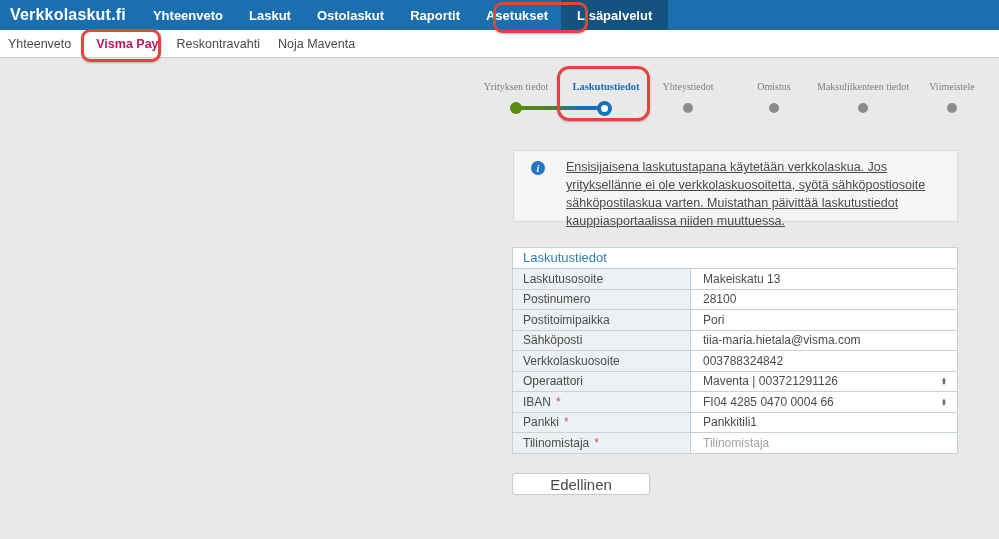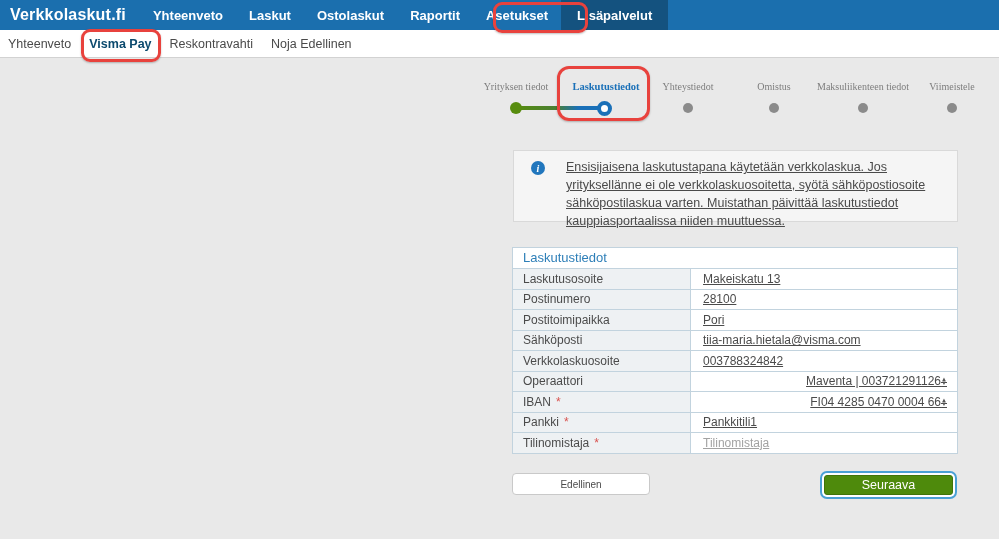--- a/index.html
+++ b/index.html
@@ -26,21 +26,21 @@
   .subnav {
     position:absolute; left:0; top:30px; width:999px; height:28px;
     background:#ffffff; border-bottom:1px solid #d2d2d2;
     display:flex; align-items:center;
   }
   .subnav-item {
     font-size:12.5px; color:#4a4a4a; padding:0 9px;
     cursor:pointer; white-space:nowrap;
   }
   .subnav-item:first-child { padding-left:8px; }
-  .subnav-item.active { color:#0c4a6e; font-weight:700; }
+  .subnav-item.active { color:#be185d; font-weight:700;margin-left:7px; }
 
   
   .annotation {
     position:absolute; border:3px solid #e8423d; border-radius:9px;
     box-shadow:0 1px 2px rgba(0,0,0,0.25); pointer-events:none; z-index:50;
   }
 
   
   .step-label {
     position:absolute; top:81px; transform:translateX(-50%);
@@ -89,34 +89,34 @@
   }
   .form-row { display:flex; border-top:1px solid #c2d3de; height:20.5px; }
   .cell-label {
     width:178px; background:#eef1f3; border-right:1px solid #c2d3de;
     font-size:12px; color:#4b4b4b; padding-left:10px;
     display:flex; align-items:center;text-align:right;
   }
   .req { color:#d9534f; margin-left:5px; font-size:12px; }
   .cell-value {
     flex:1; font-size:12px; color:#4b4b4b; padding:0 8px 0 12px;
-    display:flex; align-items:center; cursor:text; background:#fff;text-decoration:underline;
+    display:flex; align-items:center; cursor:text; background:#fff;
   }
   .cell-value.placeholder { color:#a2a2a2; }
-  .cell-value.select { cursor:pointer; justify-content:flex-end; }
+  .cell-value.select { cursor:pointer; justify-content:space-between; }
   .select-arrows {
     display:flex; flex-direction:column; line-height:4px;
     color:#555; font-size:6px; margin-right:2px;
   }
 
   
   .btn-prev {
     position:absolute; left:512px; top:473px; width:138px; height:22px;
     background:#ffffff; border:1px solid #c9c9c9; border-radius:4px;
-    font-size:10px; color:#4a4a4a; cursor:pointer;
+    font-size:15px; color:#4a4a4a; cursor:pointer;
     font-family:"Liberation Sans", sans-serif;
   }
   .btn-next {
     position:absolute; left:824px; top:475px; width:129px; height:20px;
     background:#4e8a0c; border:1px solid #40730a; border-radius:3px;
     box-shadow:0 0 0 2px #ffffff, 0 0 0 4px #4aa0d5;
     font-size:12.5px; color:#ffffff; cursor:pointer;
     font-family:"Liberation Sans", sans-serif;
   }
 </style>
@@ -132,21 +132,21 @@
     <div class="topnav-item">Ostolaskut</div>
     <div class="topnav-item">Raportit</div>
     <div class="topnav-item">Asetukset</div>
     <div class="topnav-item active" style="margin-left:0;">Lisäpalvelut</div>
   </div>
 
   <div class="subnav">
     <div class="subnav-item">Yhteenveto</div>
     <div class="subnav-item active">Visma Pay</div>
     <div class="subnav-item">Reskontravahti</div>
-    <div class="subnav-item">Noja Edellinen</div>
+    <div class="subnav-item">Noja Maventa</div>
   </div>
 
   <div>
     <div class="step-line" style="left:516px; width:89px;"></div>
 
     <div class="step-label" style="left:516px;">Yrityksen tiedot</div>
     <div class="step-dot dot-done" style="left:510px;"></div>
 
     <div class="step-label active" style="left:606px;">Laskutustiedot</div>
     <div class="step-dot dot-active" style="left:597px;"></div>
@@ -233,19 +233,18 @@
     <div class="form-row">
       <div class="cell-label">
         <span>Tilinomistaja</span>
           <span class="req">*</span>
       </div>
       <div class="cell-value placeholder">Tilinomistaja</div>
     </div>
   </div>
 
   <button class="btn-prev">Edellinen</button>
-  <button class="btn-next">Seuraava</button>
 
   <div class="annotation" style="left:493px; top:2px; width:95px; height:31px;"></div>
   <div class="annotation" style="left:81px; top:29px; width:80px; height:33px;"></div>
   <div class="annotation" style="left:557px; top:66px; width:93px; height:55px; border-radius:12px;"></div>
 
 </div>
 
 </body></html>

